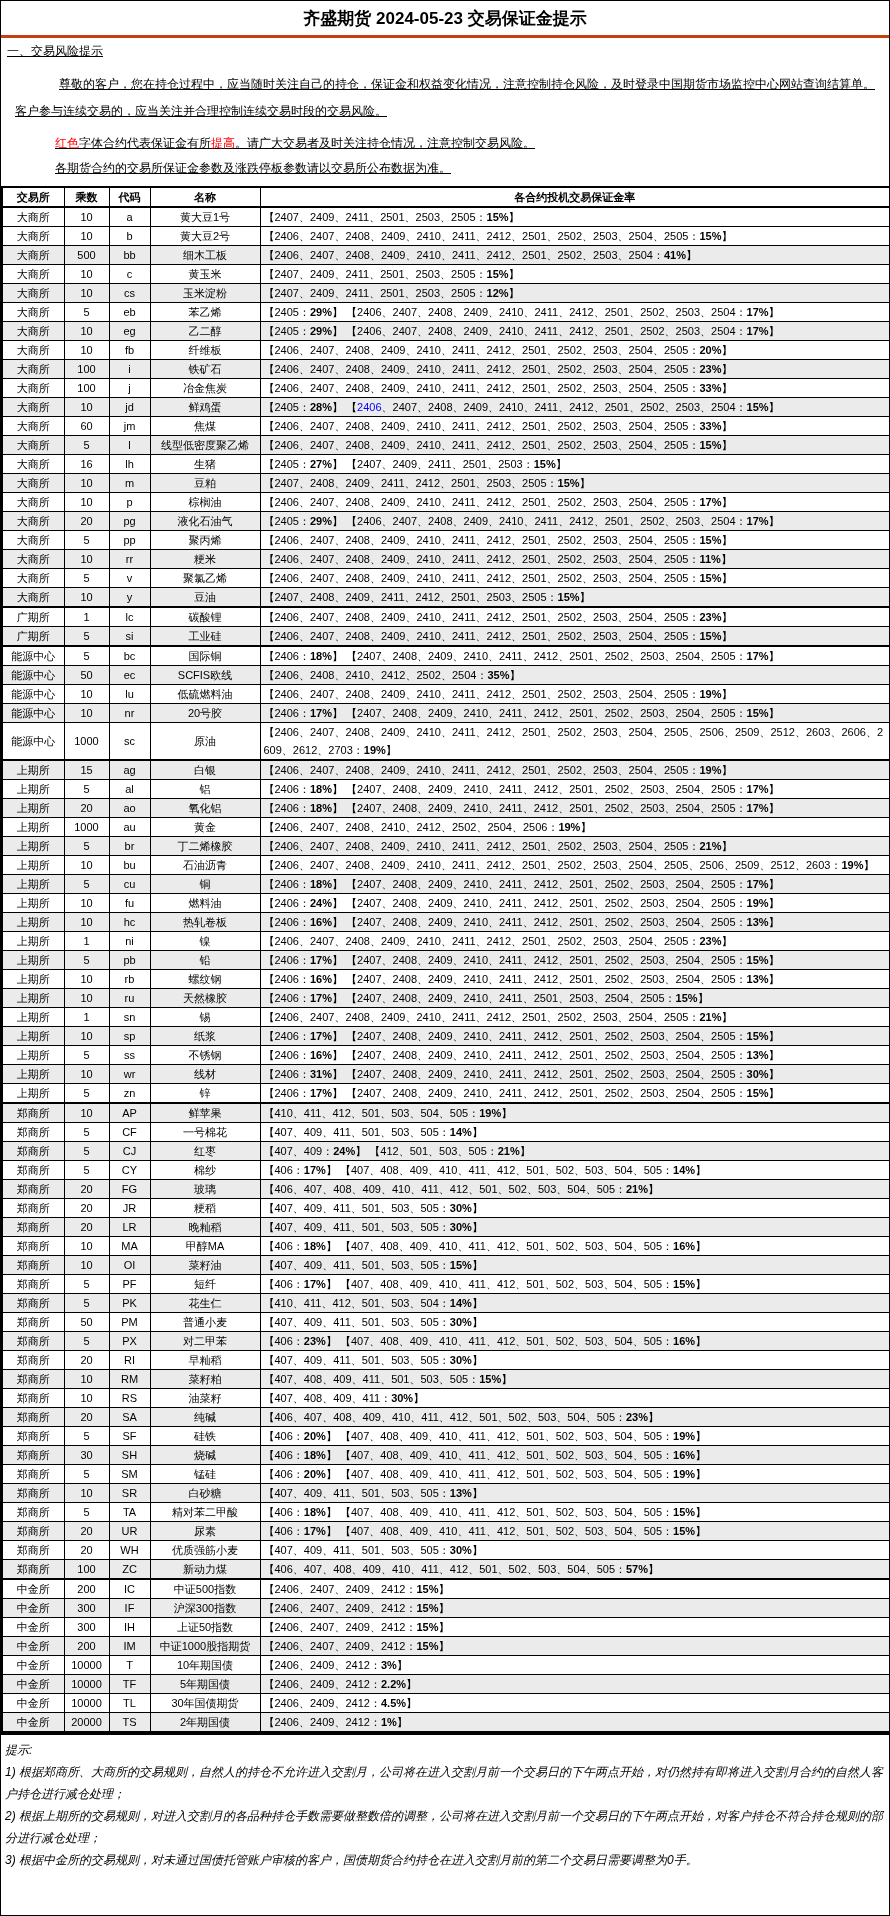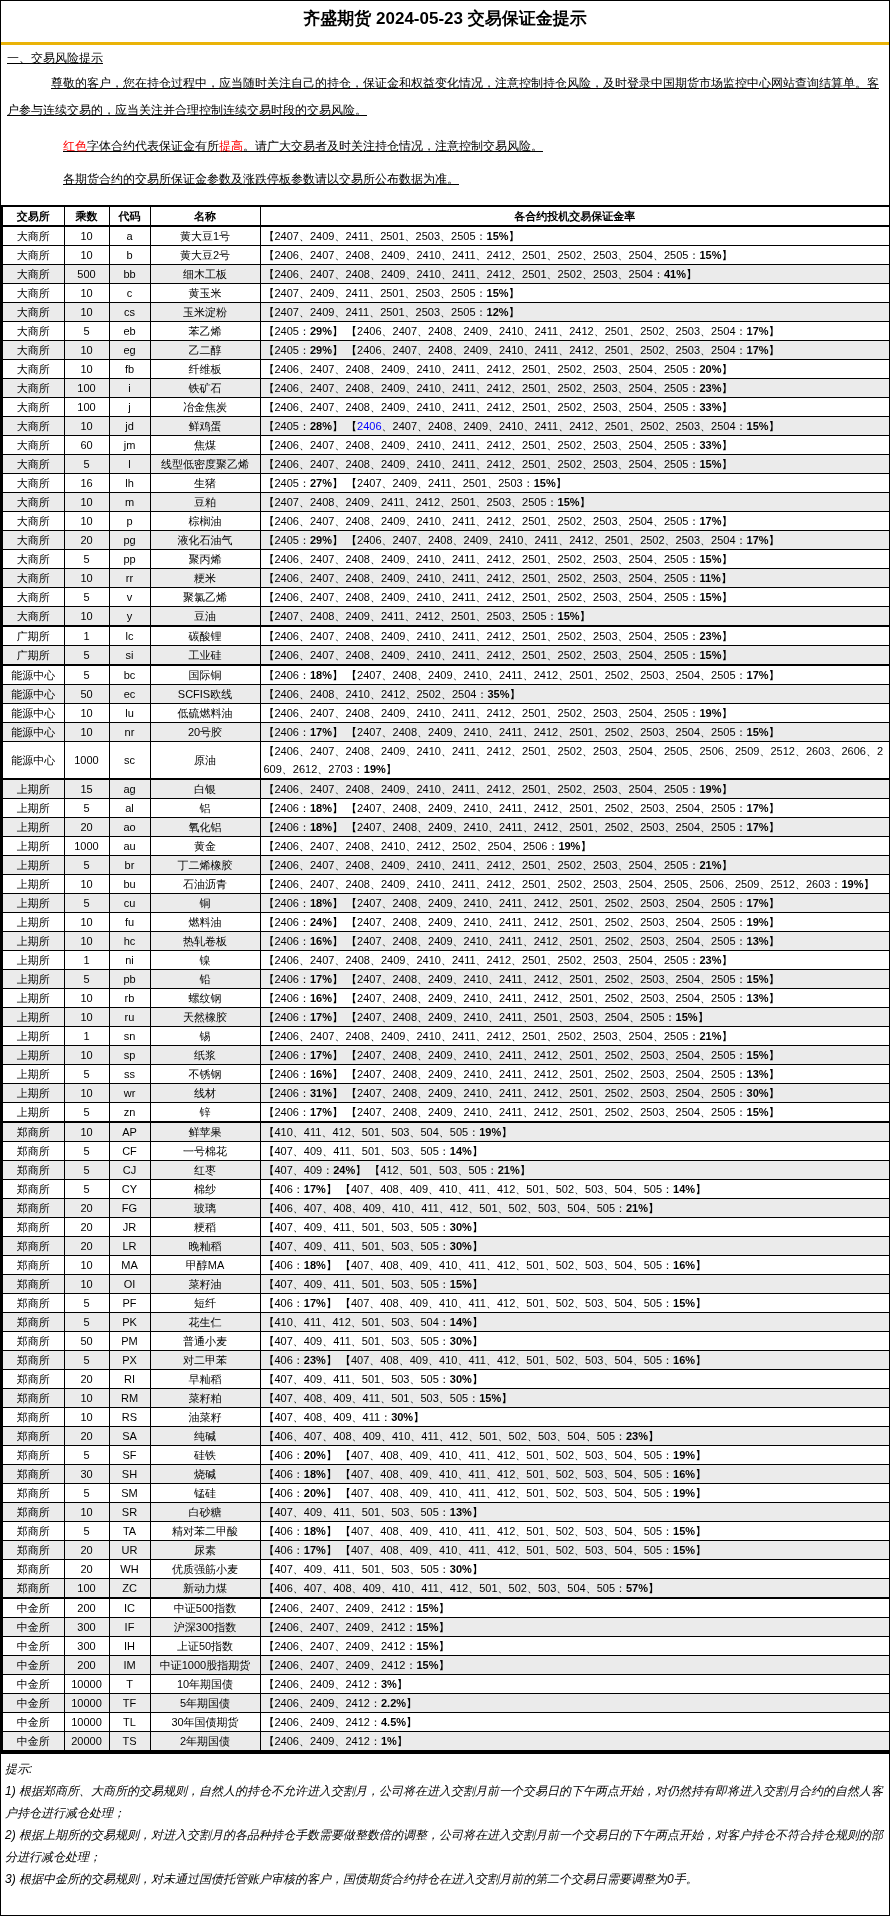--- a/index.html
+++ b/index.html
@@ -1,24 +1,24 @@
 <!DOCTYPE html>
 <html><head>
 <meta charset="utf-8">
 <style>
   html,body{margin:0;padding:0;background:#fff;color:#000;
     font-family:"Liberation Sans","DejaVu Sans",sans-serif;}
   .page{width:890px;min-height:1916px;box-sizing:border-box;background:#fff;
     border:1px solid #000;}
   .title{font-size:17px;font-weight:bold;text-align:center;
-    padding:6px 0 12px 0;border-bottom:3px solid #eab308;}
+    padding:6px 0 5px 0;border-bottom:3px solid #c2410c;}
   .intro{font-size:12px;padding:2px 6px 3px 6px;text-decoration:underline;}
   .sec{line-height:23px;font-weight:normal;}
-  .para{margin:0;line-height:27px;text-indent:44px;}
-  .tip{margin:12px;line-height:21px;text-indent:44px;}
+  .para{margin:8px;line-height:27px;text-indent:44px;}
+  .tip{margin:4px;line-height:21px;text-indent:44px;}
   table.mt{width:890px;border-collapse:collapse;table-layout:fixed;
     font-size:11px;border:2px solid #000;}
   table.mt th,table.mt td{border:1px solid #000;padding:0 3px;height:18px;
     line-height:18px;overflow:hidden;}
   table.mt thead th{font-weight:bold;text-align:center;border-bottom:2px solid #000;padding:0 1px;}
   td.c{text-align:center;padding:0 1px;white-space:nowrap;}
   td.m{text-align:left;line-height:18px;word-break:break-all;}
   tr.shade{background:#ebebeb;}
   tr.gstart td{border-top:2px solid #000;}
   td.m b{font-weight:bold;}

